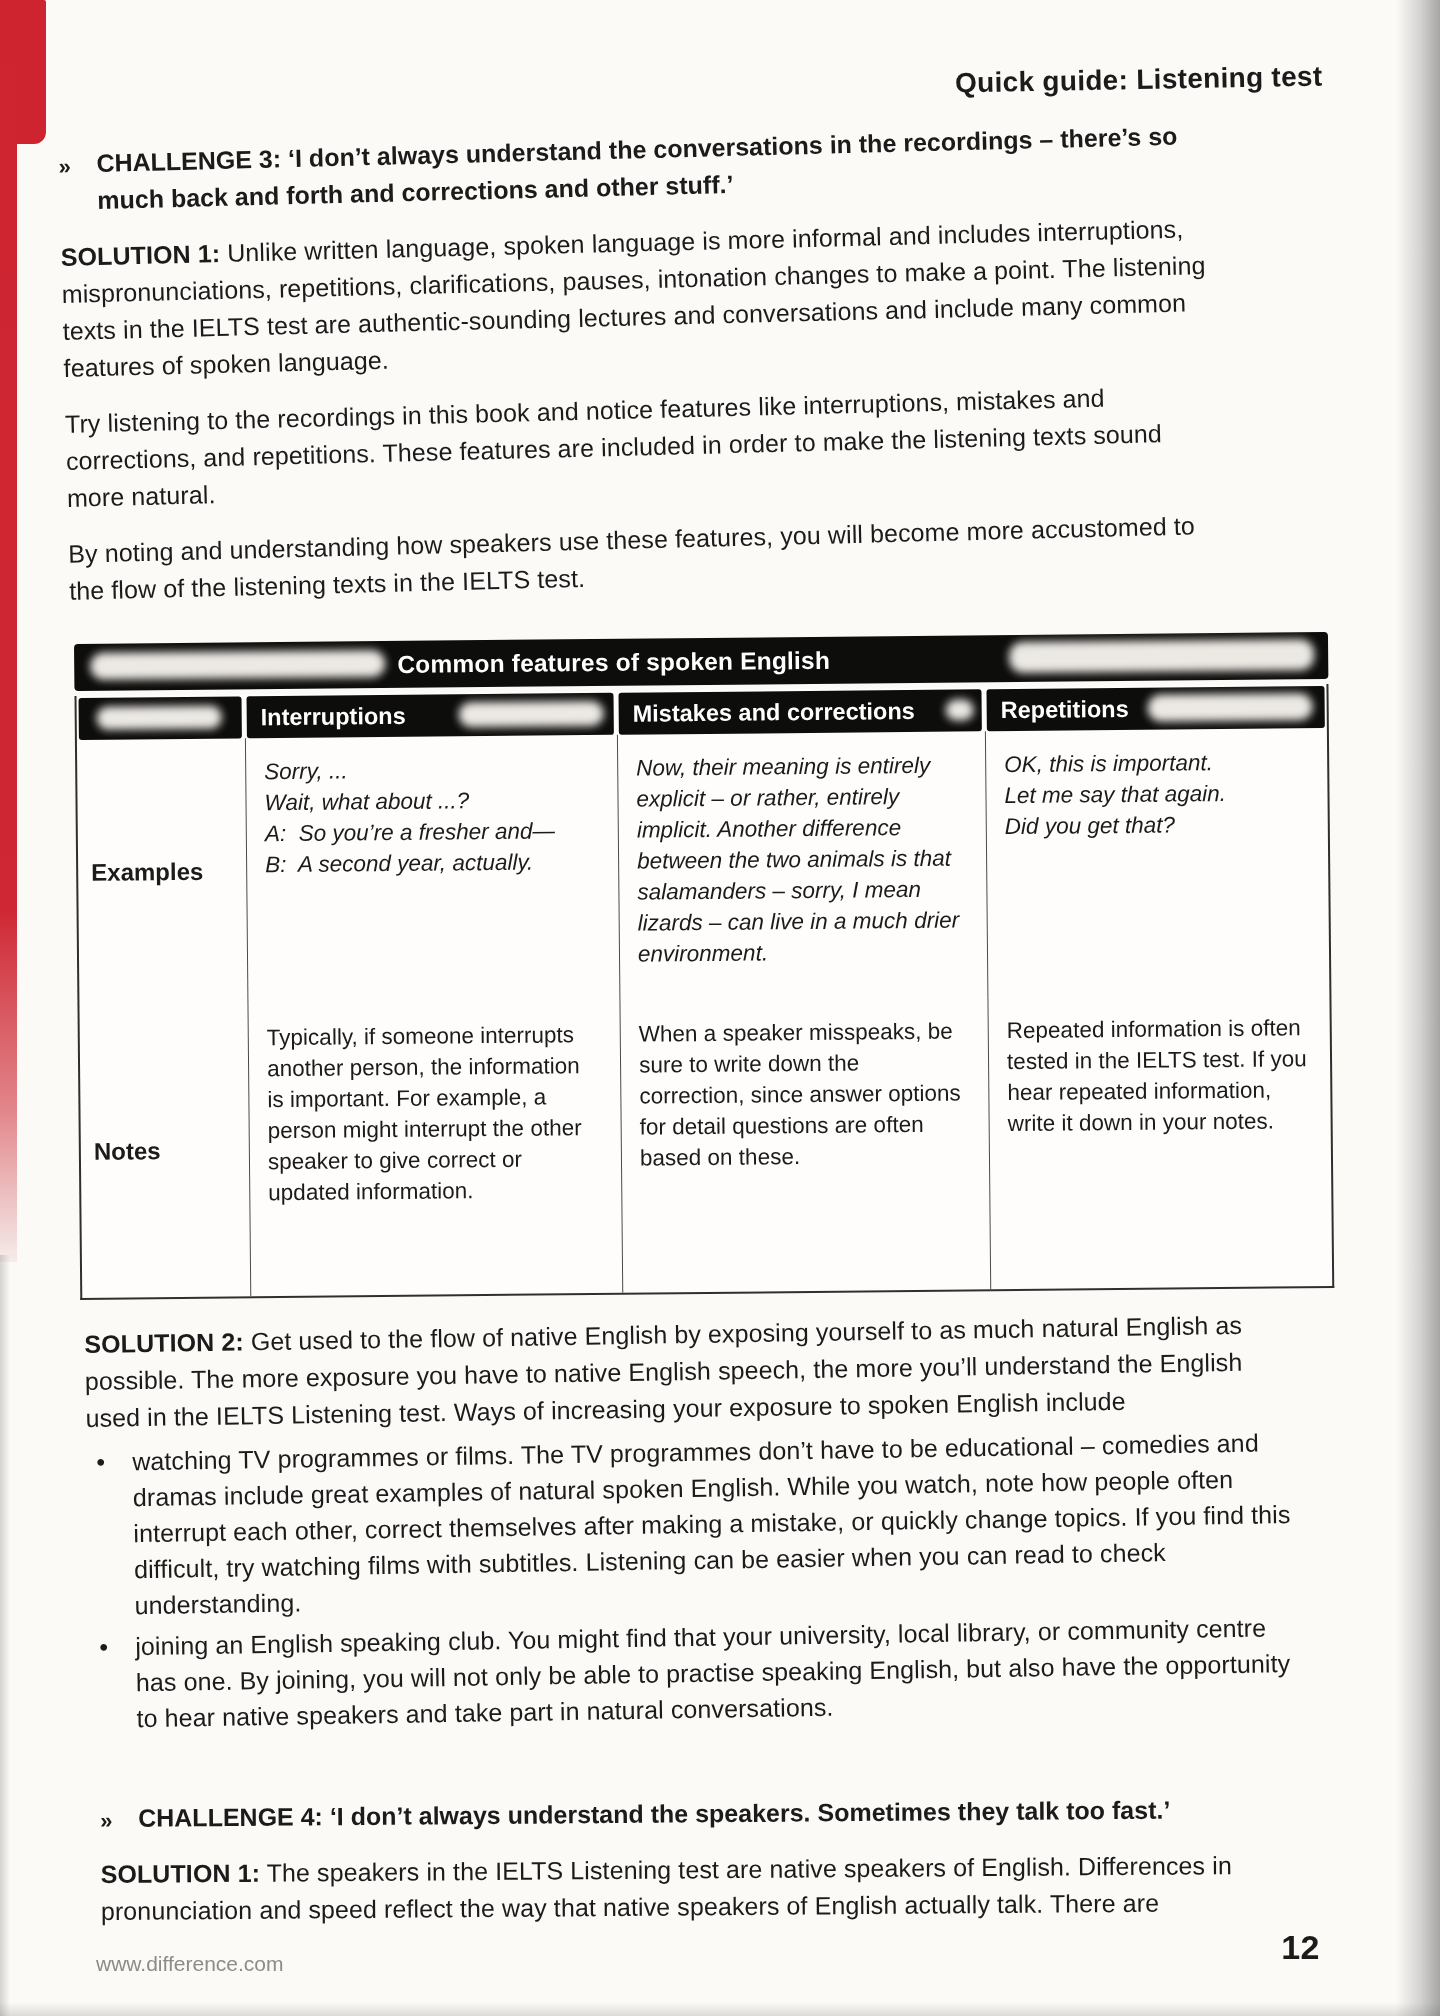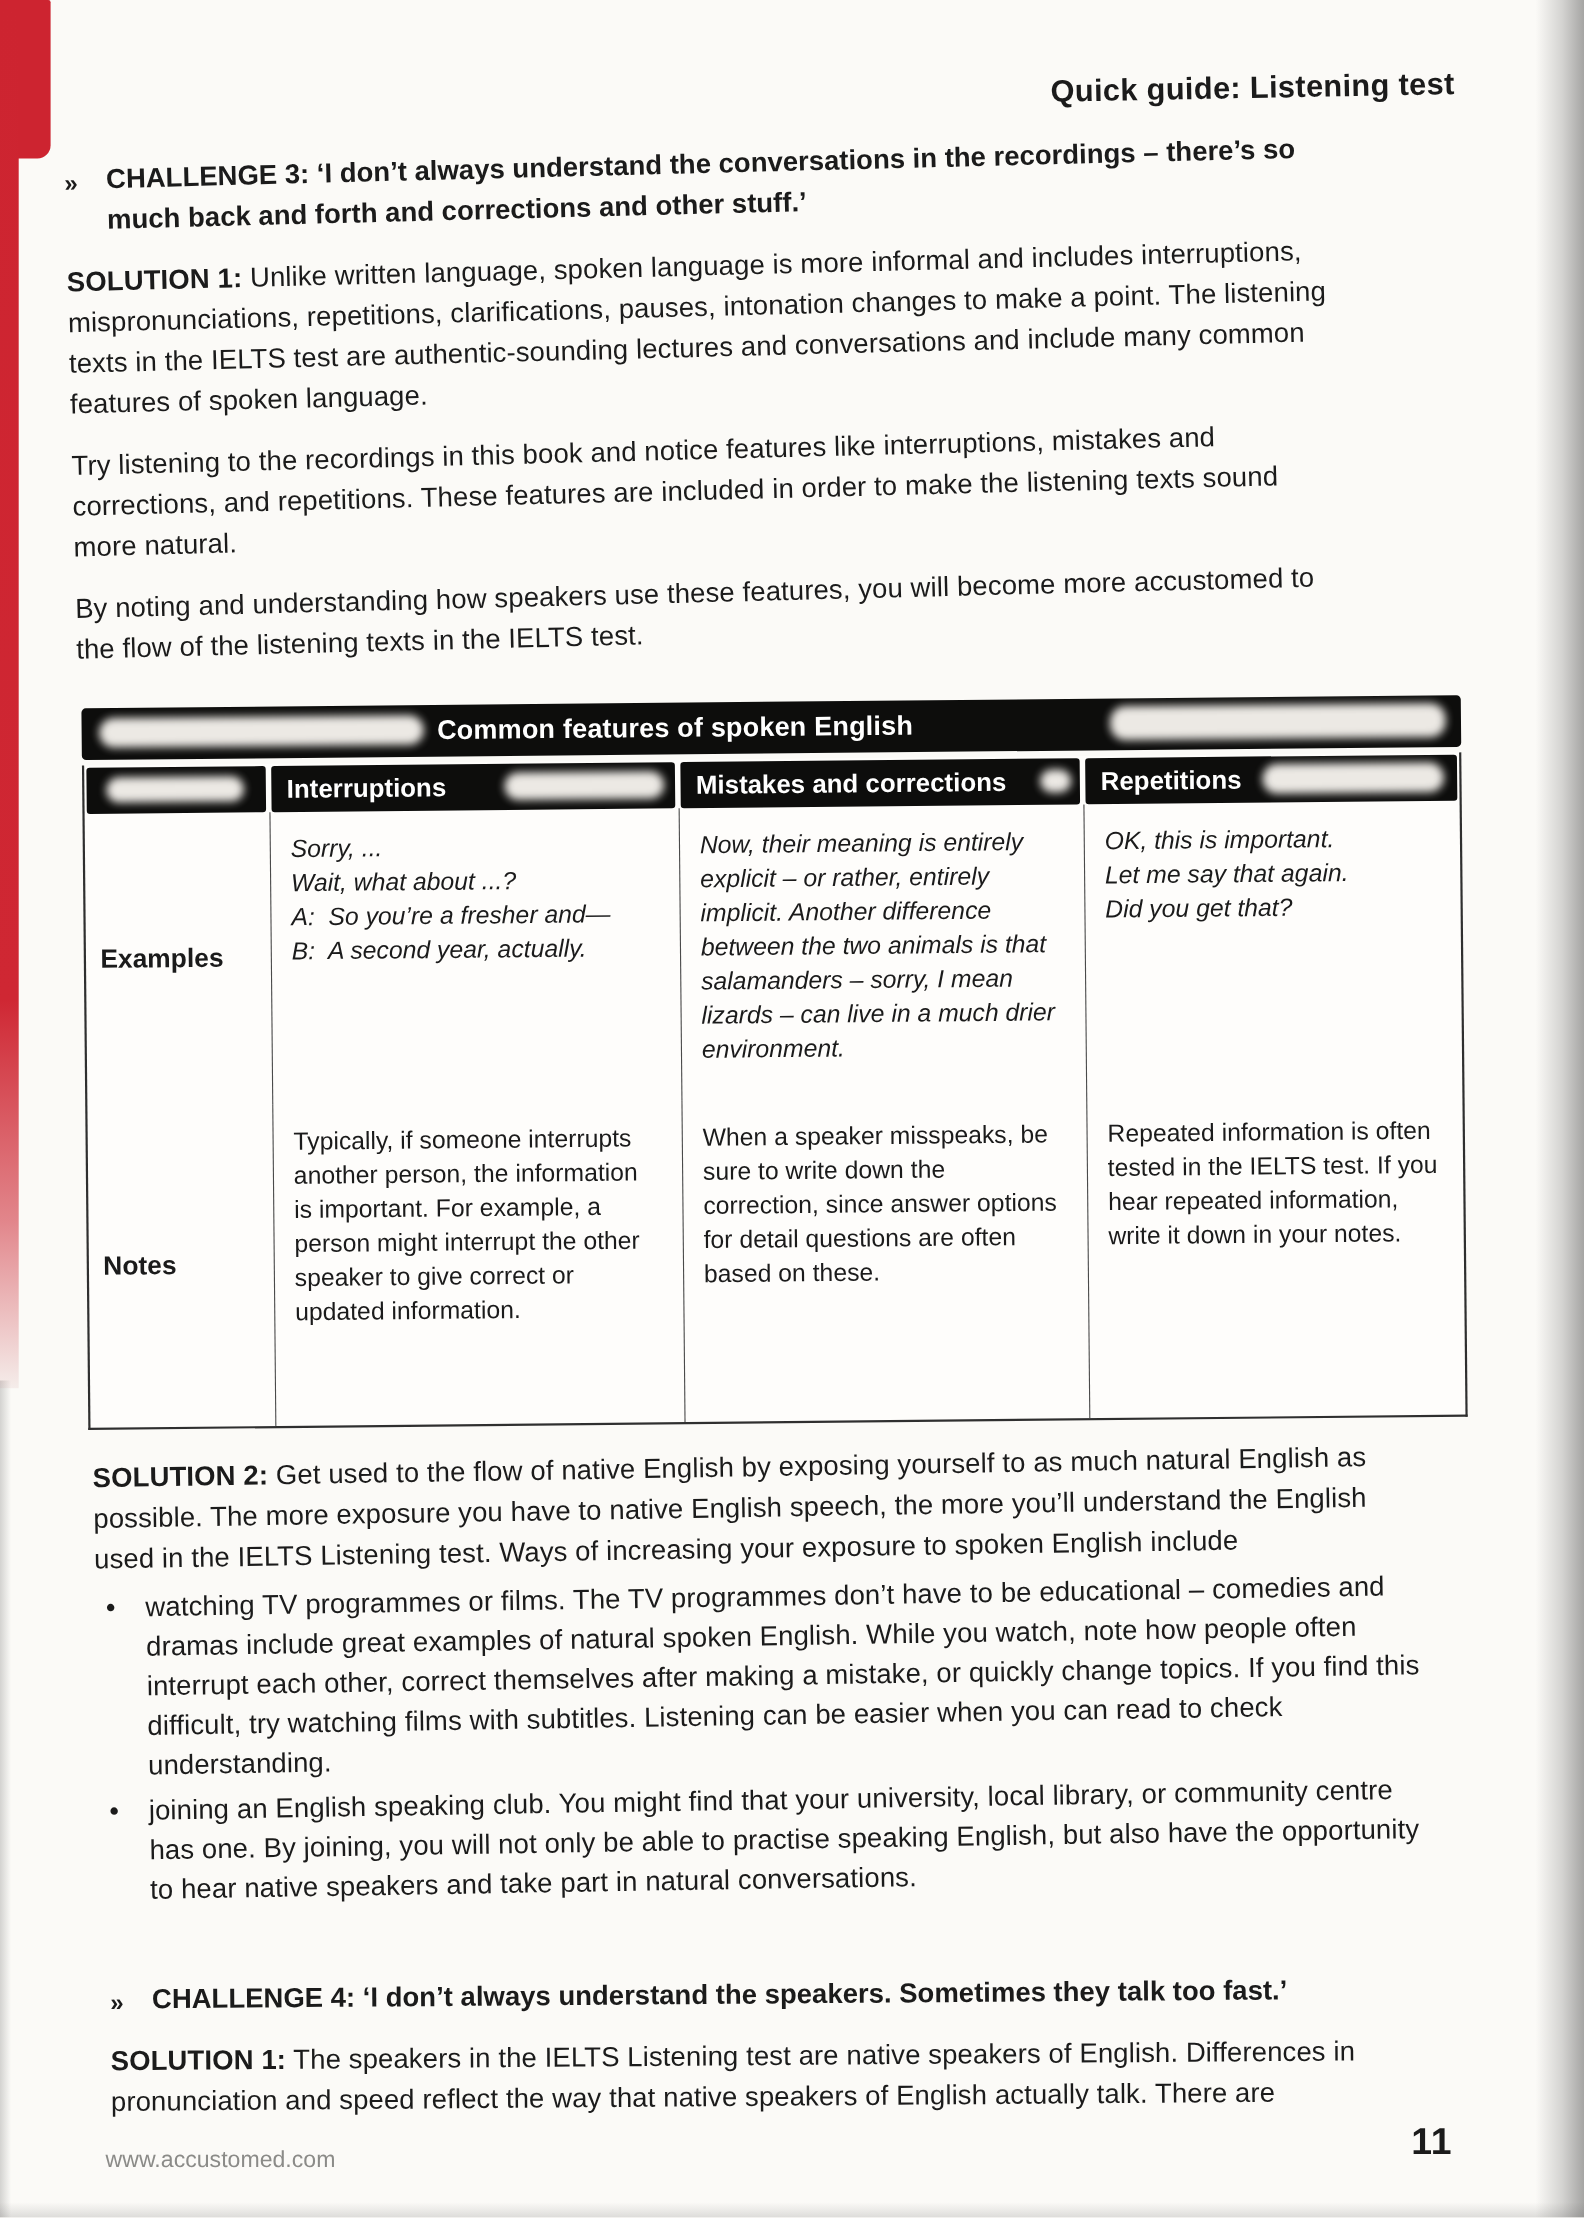--- a/index.html
+++ b/index.html
@@ -147,14 +147,14 @@
 </div>
 
 <div class="blockC">
   <div class="challenge">
     <span class="marker">»</span>
     <span class="ctext">CHALLENGE 4: ‘I don’t always understand the speakers. Sometimes they talk too fast.’</span>
   </div>
   <div class="para"><b>SOLUTION 1:</b><span> The speakers in the IELTS Listening test are native speakers of English. Differences in pronunciation and speed reflect the way that native speakers of English actually talk. There are</span></div>
 </div>
 
-<div class="footer-url">www.accustomed.com</div>
-<div class="page-num">11</div>
+<div class="footer-url">www.difference.com</div>
+<div class="page-num">12</div>
 
 </body></html>

